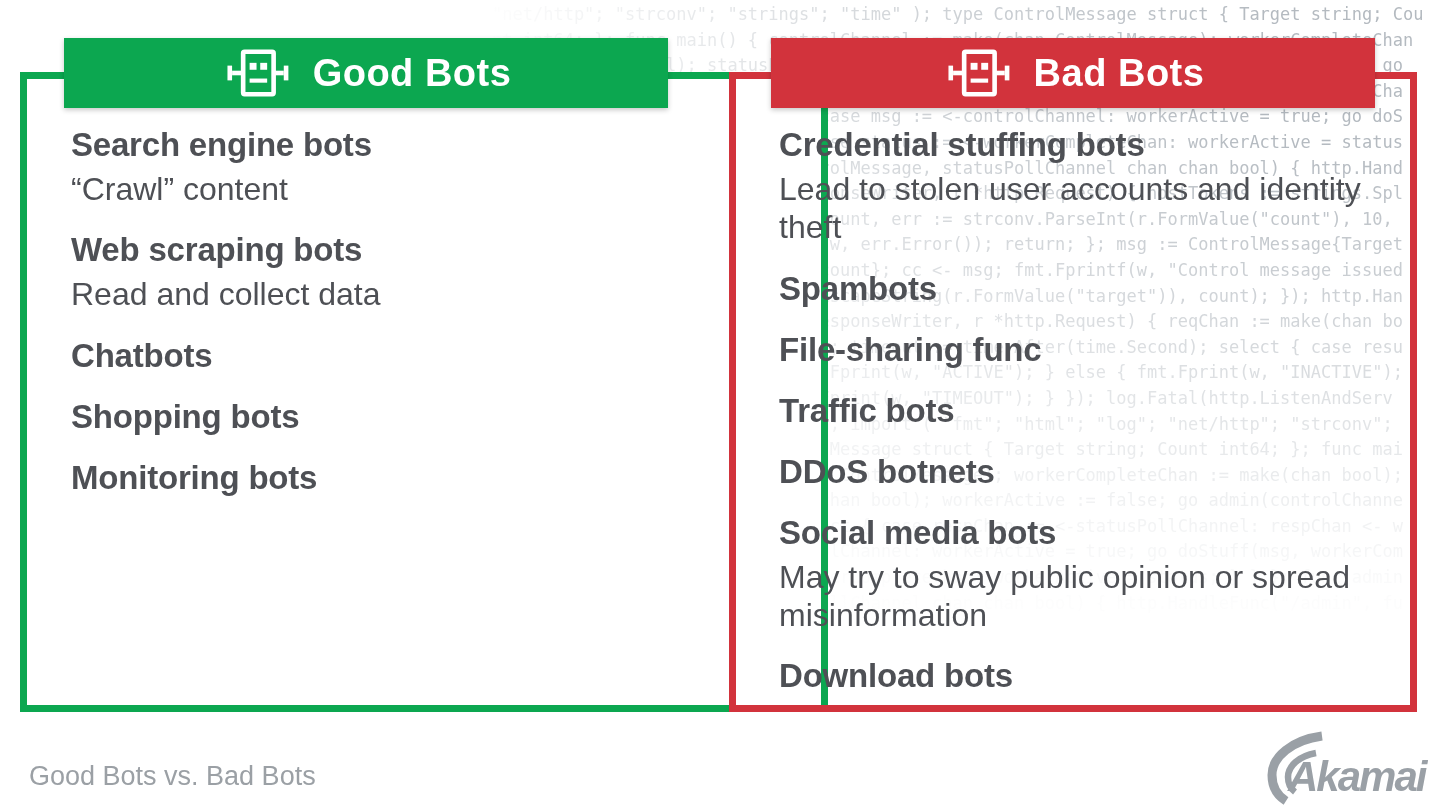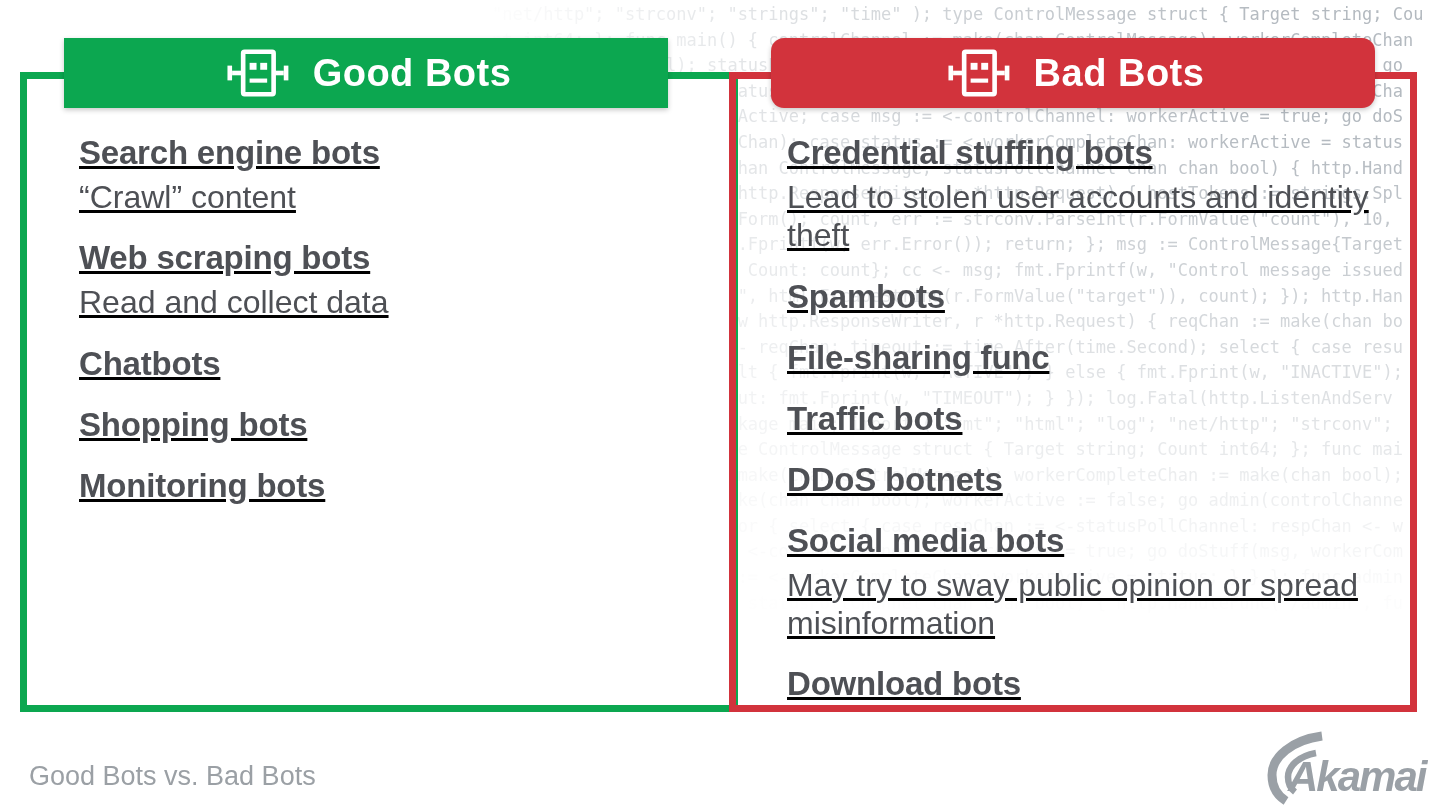--- a/index.html
+++ b/index.html
@@ -35,21 +35,21 @@
   
   .panel {
     position: absolute;
     top: 72px;
     height: 640px;
     box-sizing: border-box;
     z-index: 2;
   }
   .panel.good {
     left: 20px;
-    width: 718px;
+    width: 808px;
     border: 7px solid var(--good-accent, #0ca750);
     background: #ffffff;
   }
   .panel.bad {
     left: 729px;
     width: 688px;
     border: 7px solid var(--bad-accent, #d2333c);
     background: transparent;
   }
 
@@ -58,36 +58,35 @@
     top: -41px;
     width: 604px;
     height: 70px;
     display: flex;
     align-items: center;
     justify-content: center;
     gap: 20px;
     box-shadow: 0 2px 5px rgba(0,0,0,0.22);
   }
   .panel.good .panel-header { left: 37px; background: var(--good-accent, #0ca750); }
-  .panel.bad  .panel-header { left: 35px; background: var(--bad-accent, #d2333c); border-radius: 13px; }
+  .panel.bad  .panel-header { left: 35px; background: var(--bad-accent, #d2333c); }
 
   .panel-title {
     color: #ffffff;
     font-size: 38px;
     font-weight: 700;
     letter-spacing: 0.5px;
     line-height: 1;
   }
   .robot-icon { width: 72px; height: 48px; display: block; }
 
   .items {
     list-style: none;
-    margin: 8px;
+    margin: 0;
     padding: 48px 20px 0 44px;
-    text-decoration: underline;
   }
   .panel.bad .items { padding-left: 43px; }
   .item { margin: 0 0 24px 0; }
   .item-label {
     margin: 0;
     font-size: 33px;
     font-weight: 700;
     color: #4e5055;
     line-height: 1.12;
     letter-spacing: -0.2px;

